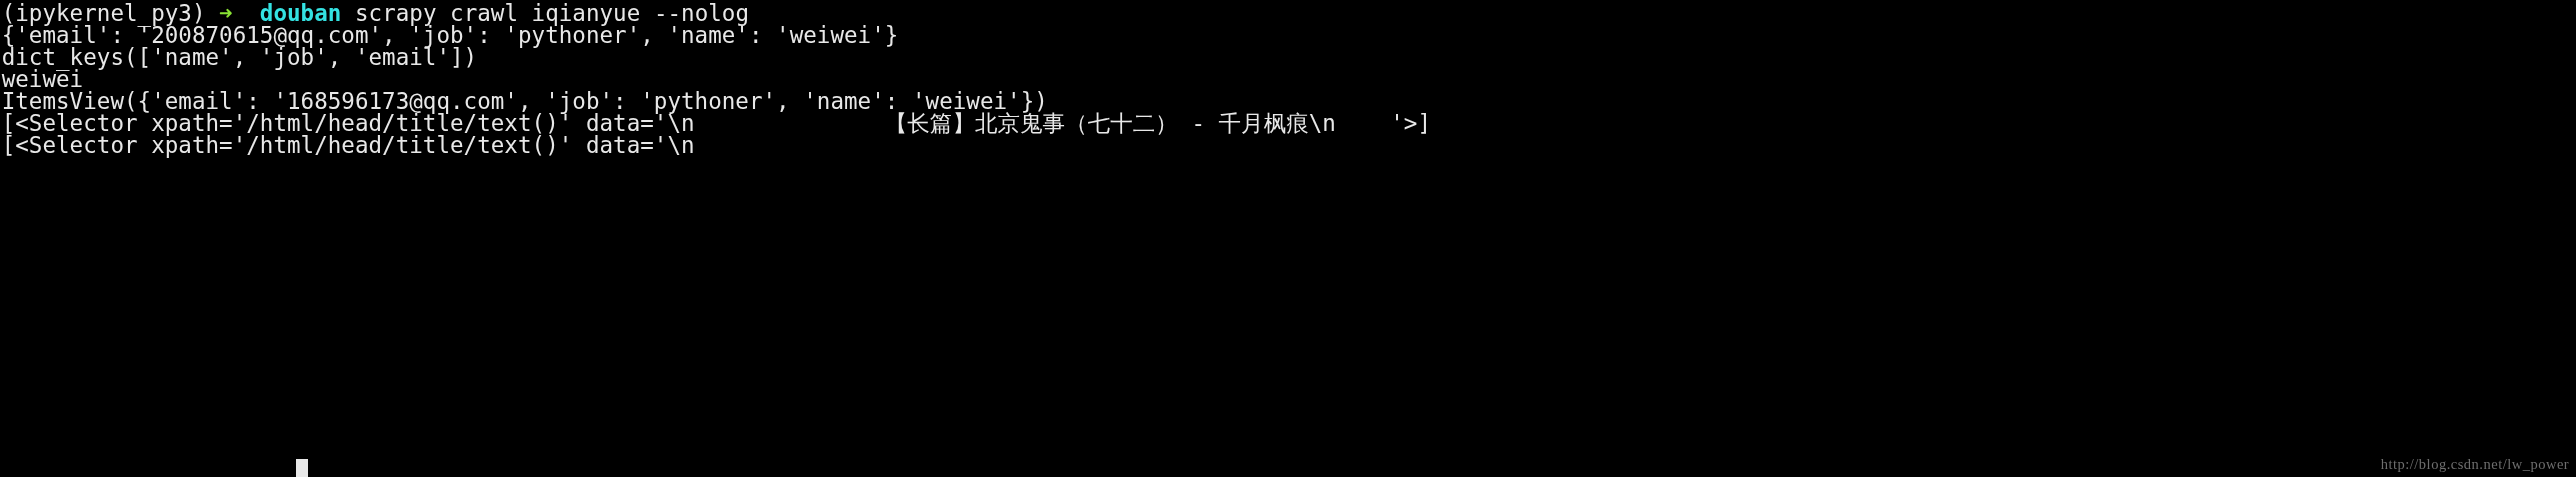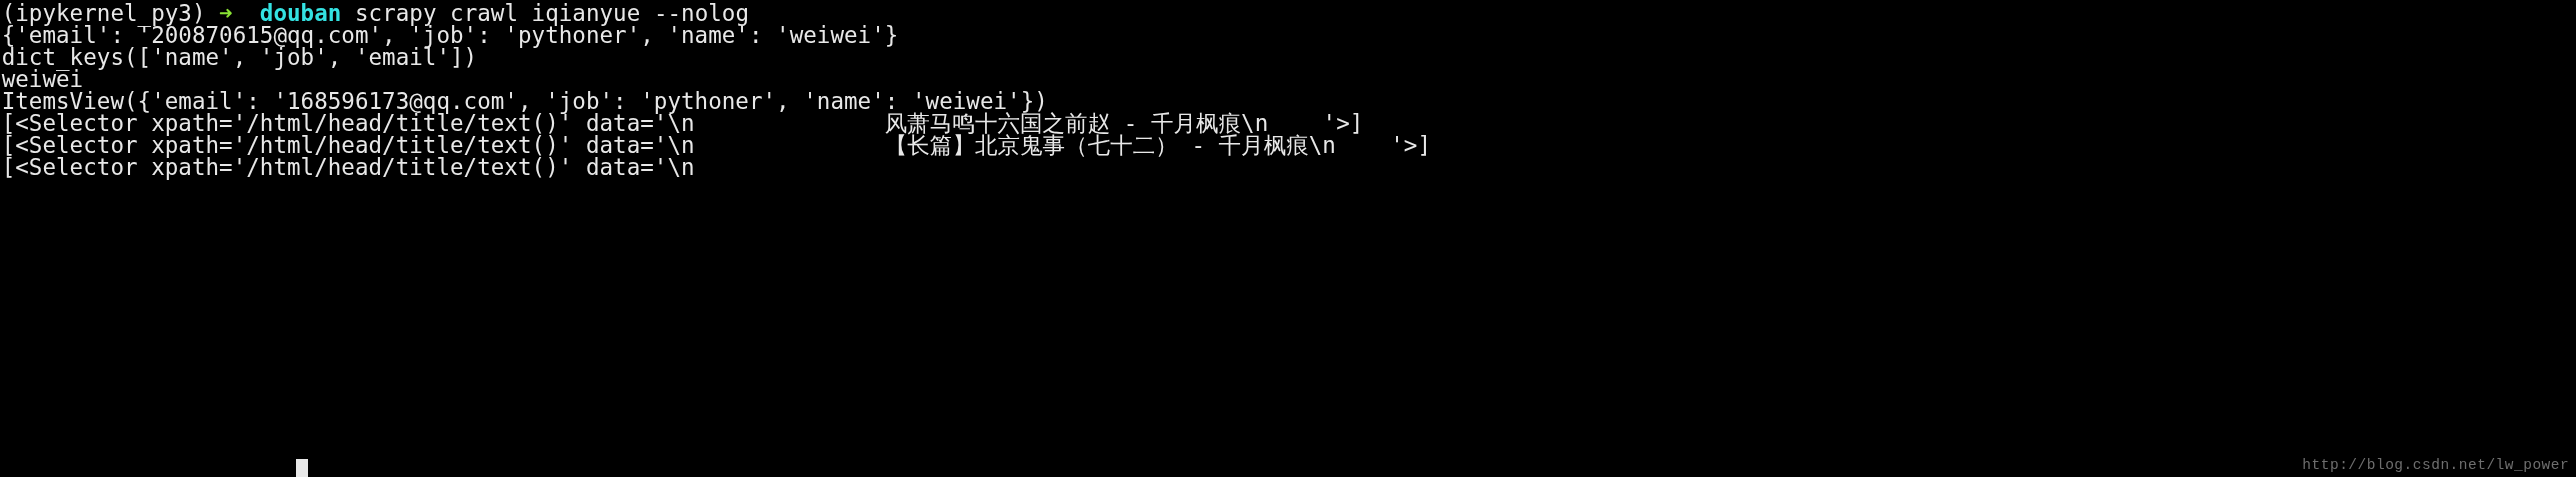--- a/index.html
+++ b/index.html
@@ -47,40 +47,39 @@
     width: 12px;
     height: 18.7px;
     left: 296px;
     top: 459px;
   }
   .watermark {
     position: absolute;
     right: 6.8px;
     bottom: 5.1px;
     color: #6e6e6e;
-    font-family: Liberation Mono, monospace;
+    font-family: Liberation Serif, serif;
     font-size: 14.5px;
     letter-spacing: 0.5px;
     white-space: pre;
   }
 </style>
 </head>
 <body>
 
 <div id="terminal">
 
   <div class="line-block">
 
     <div class="line"><span class="seg-prompt-env">(ipykernel_py3)</span><span class="seg-plain"> </span><span class="seg-arrow">➜</span><span class="seg-plain">  </span><span class="seg-dir">douban</span><span class="seg-plain"> </span><span class="seg-cmd">scrapy crawl iqianyue --nolog</span></div>
 
     <div class="line">{'email': '200870615@qq.com', 'job': 'pythoner', 'name': 'weiwei'}</div>
     <div class="line">dict_keys(['name', 'job', 'email'])</div>
     <div class="line">weiwei</div>
     <div class="line">ItemsView({'email': '168596173@qq.com', 'job': 'pythoner', 'name': 'weiwei'})</div>
-    <div class="line">[&lt;Selector xpath='/html/head/title/text()' data='\n              风萧马鸣十六国之前赵 - 千月枫痕\n    '&gt;]</div>
     <div class="line">[&lt;Selector xpath='/html/head/title/text()' data='\n              【长篇】北京鬼事（七十二） - 千月枫痕\n    '&gt;]</div>
     <div class="line">[&lt;Selector xpath='/html/head/title/text()' data='\n</div>
 
   </div>
 
   <div class="cursor-block"></div>
 
   <div class="watermark">http://blog.csdn.net/lw_power</div>
 
 </div>

